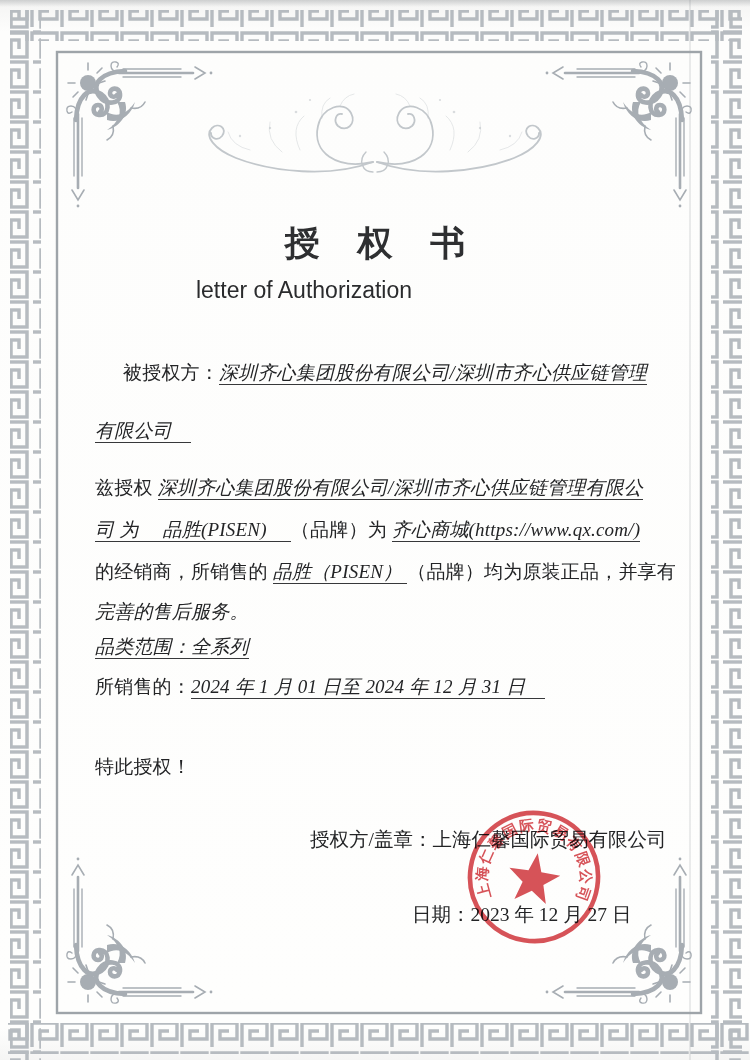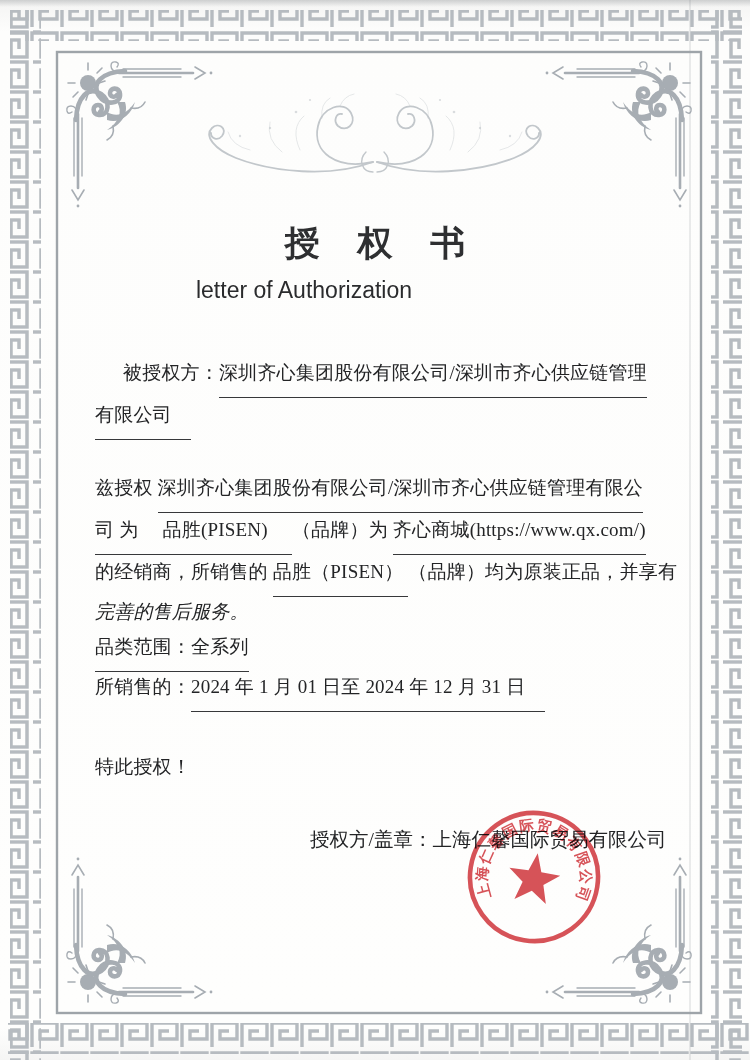--- a/index.html
+++ b/index.html
@@ -19,23 +19,23 @@
     position:absolute;left:0;top:220px;width:750px;text-align:center;
     font-family:"Liberation Sans",sans-serif;font-weight:bold;
     font-size:35px;letter-spacing:14px;color:#2e2f31;text-indent:14px;
   }
   .subtitle{
     position:absolute;left:0;top:277px;width:608px;text-align:center;
     font-family:"Liberation Sans",sans-serif;font-size:23px;color:#2a2b2d;
   }
   .bodytext{position:absolute;left:95px;top:0;width:575px;font-size:19px;color:#232426;z-index:2;}
   .line{position:absolute;left:0;width:575px;white-space:nowrap;letter-spacing:.2px;}
-  .u{border-bottom:1.6px solid #37383a;padding-bottom:14px;}
+  .u{border-bottom:1.6px solid #37383a;padding-bottom:1px;font-style:italic;}
   .l0{top:360px;padding-left:28px;}
-  .l1{top:402px;}
+  .l1{top:418px;}
   .l2{top:475px;}
   .l3{top:517px;}
   .l4{top:559px;}
   .l5{top:599px;font-style:italic;}
   .l6{top:634px;}
   .l7{top:674px;}
   .l8{top:754px;}
   .sig-line{position:absolute;white-space:nowrap;font-size:19.5px;color:#232426;z-index:2;text-align:right;}
   .signer{left:310px;top:826px;}
   .dateline{left:412px;top:901px;}
@@ -137,20 +137,23 @@
     <div class="line l4"><span>的经销商，所销售的 </span><span class="u">品胜（PISEN） </span><span>（品牌）均为原装正品，并享有</span></div>
     <div class="line l5"><span>完善的售后服务。</span></div>
     <div class="line l6"><span class="u">品类范围：全系列</span></div>
     <div class="line l7"><span>所销售的：</span><span class="u">2024 年 1 月 01 日至 2024 年 12 月 31 日　</span></div>
     <div class="line l8"><span>特此授权！</span></div>
   </div>
 
   <div class="sig-line signer">
     <span>授权方/盖章：</span><span>上海仁馨国际贸易有限公司</span>
   </div>
+  <div class="sig-line dateline">
+    <span>日期：</span><span>2023 年 12 月 27 日</span>
+  </div>
 
   <svg id="seal" viewBox="0 0 144 144">
     <g transform="rotate(9 72 72)">
       <circle cx="72" cy="72" r="64" fill="none" stroke-width="4.6" stroke="#d23b42"></circle>
       <path transform="translate(72,75)" d="M0,-27 L6.5,-8.9 L25.7,-8.3 L10.5,3.4 L15.9,21.8 L0,11 L-15.9,21.8 L-10.5,3.4 L-25.7,-8.3 L-6.5,-8.9 Z" fill="#d23b42"></path>
       <path id="sealArc" d="M33.5,99 A47,47 0 1 1 110.5,99" fill="none" stroke="none"></path>
       <text font-size="14.5" letter-spacing="1.5" font-family="Liberation Serif, serif" font-weight="bold" fill="#d23b42">
         <textPath href="#sealArc" startOffset="1">上海仁馨国际贸易有限公司</textPath>
       </text>
     </g>

